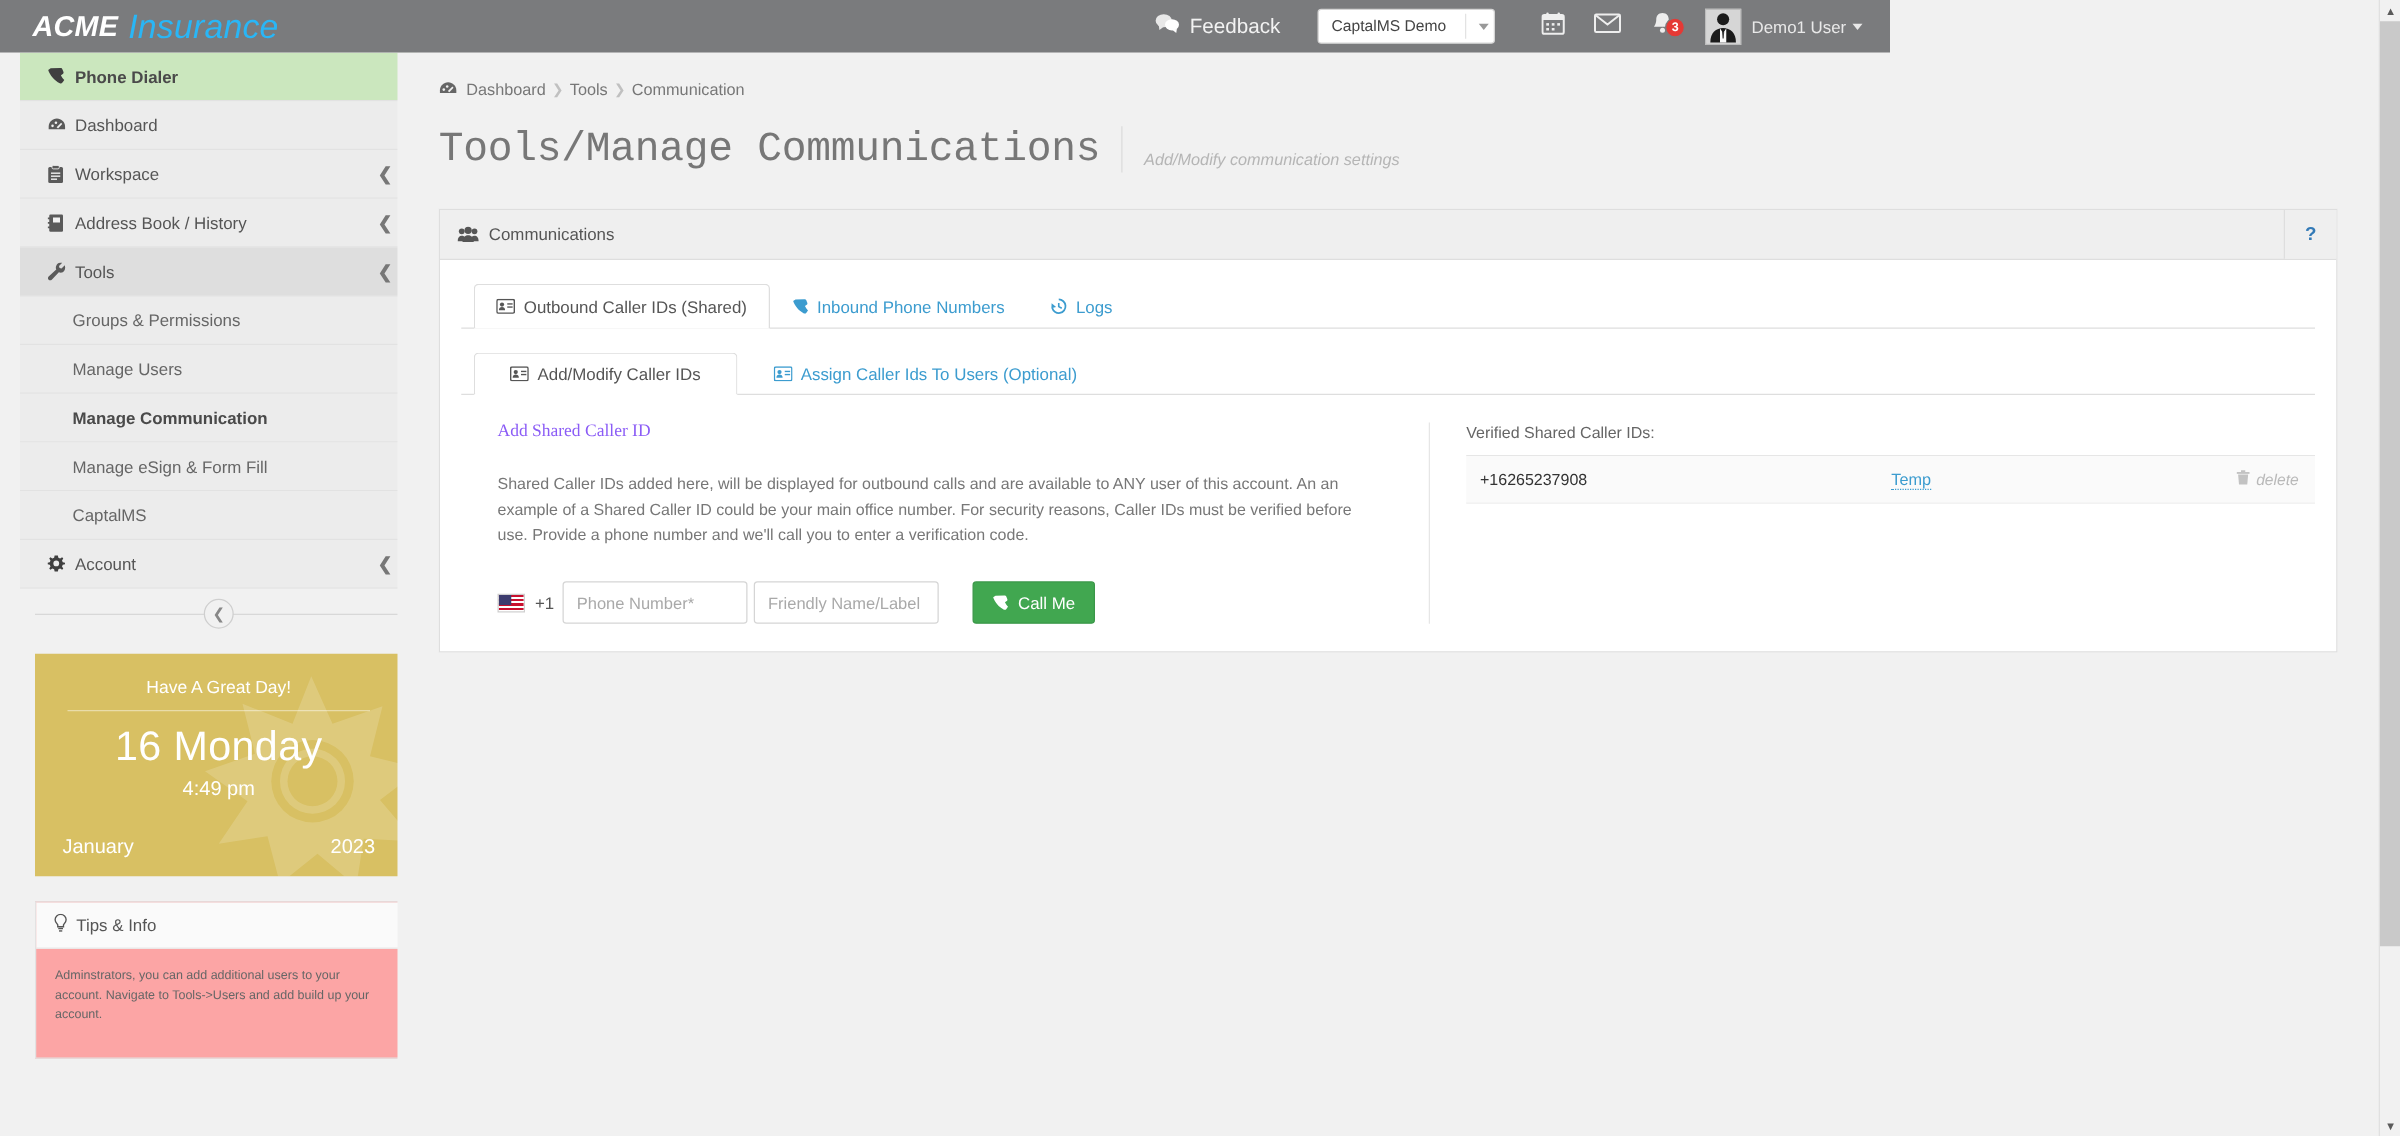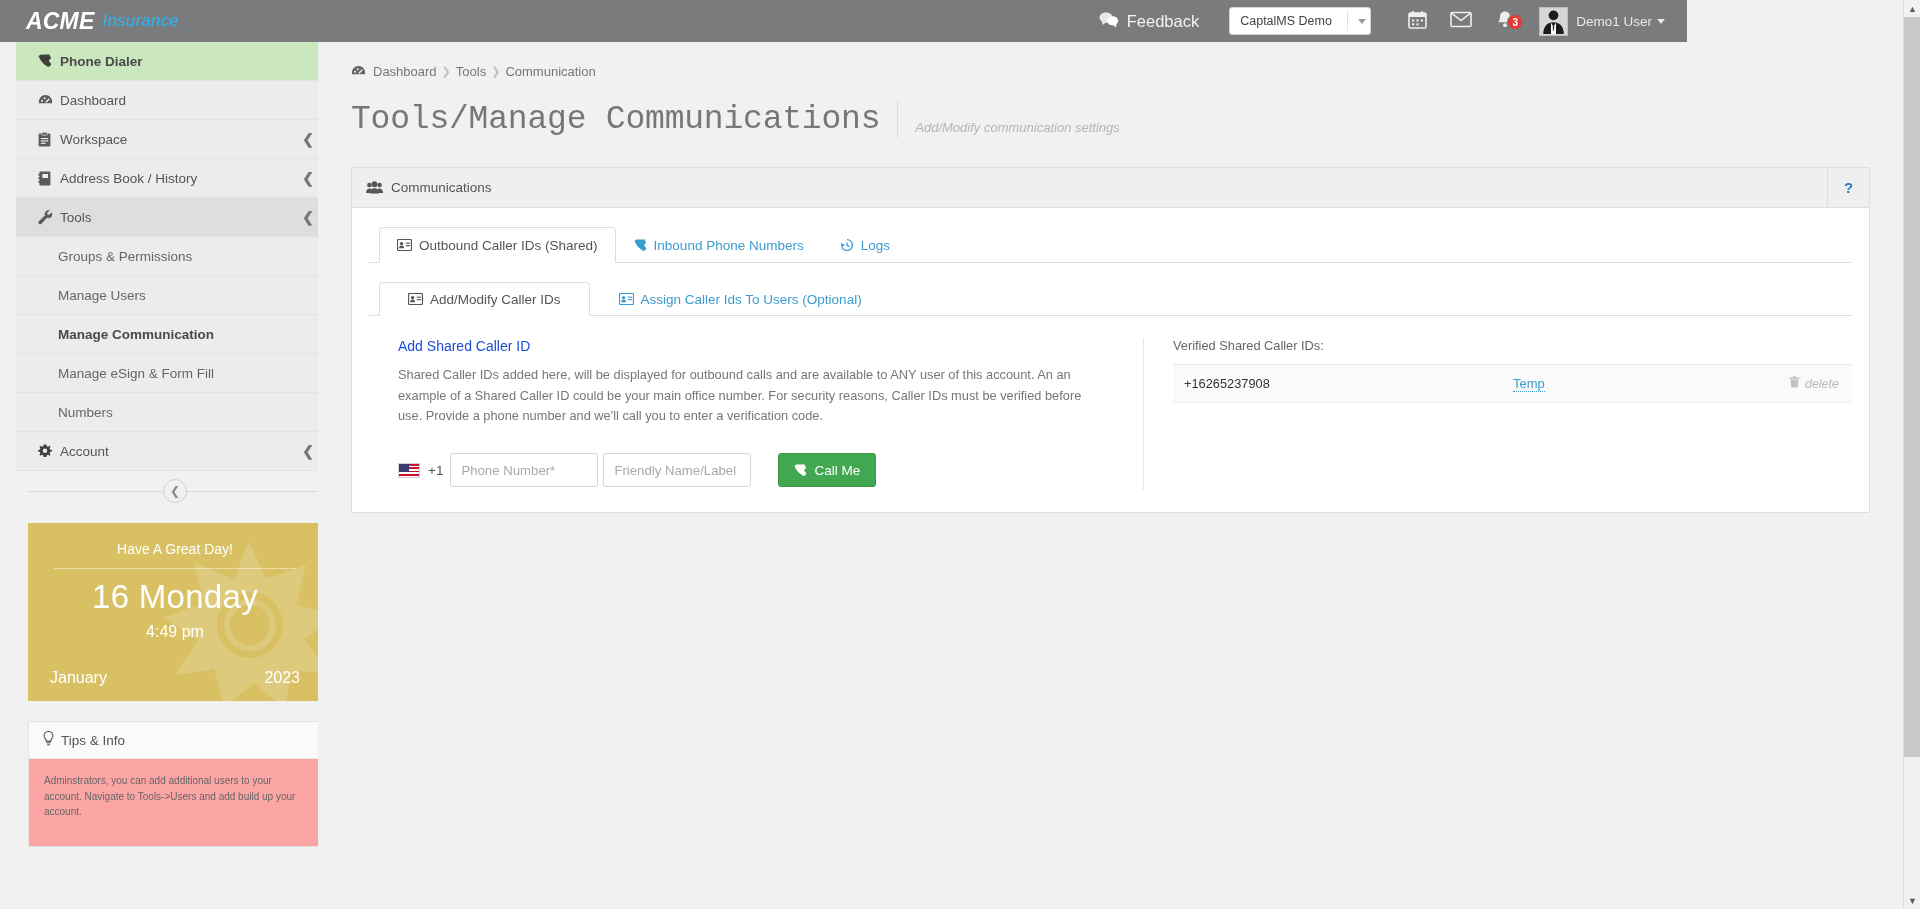--- a/index.html
+++ b/index.html
@@ -6,35 +6,35 @@
   html, body {
     margin: 0; padding: 0;
     width: 1920px; height: 909px;
     overflow: hidden;
     font-family: "Liberation Sans", sans-serif;
     background: #f1f1f1;
     color: #555;
   }
   
   .topbar {
-    position: absolute; top: 0; left: 0; width: 1687px; height: 42px;
+    position: absolute; top: 0; left: 0; width: 1512px; height: 42px;
     background: #7a7b7d;
     display: flex; align-items: center;
     z-index: 20;
   }
   .brand {
     width: 318px; height: 42px; display: flex; align-items: center;
     padding-left: 26px; flex: 0 0 318px;
   }
   .brand-acme {
     font-size: 23px; font-weight: bold; font-style: italic; color: #ffffff;
     letter-spacing: .2px;
   }
   .brand-ins {
-    font-size: 17px; font-style: italic; color: #29b6f6; margin-left: 8px;
+    font-size: 27px; font-style: italic; color: #29b6f6; margin-left: 8px;
     letter-spacing: .2px;
   }
   .topbar-right {
     margin-left: auto; display: flex; align-items: center; height: 42px;
     padding-right: 22px; gap: 0px;
   }
   .feedback {
     display: flex; align-items: center; color: #f2f2f2; font-size: 16.5px;
     margin-right: 30px; cursor: pointer;
   }
@@ -225,21 +225,21 @@
   }
   .tab2 .t-ico { margin-right: 7px; display: flex; }
   .tab2.sel {
     background: #fff; border-color: #dedede; border-bottom-color: #fff;
     color: #555;
   }
   .content-cols { display: flex; padding-top: 22px; }
   .col-left { width: 775px; padding-left: 29px; padding-right: 20px;
     border-right: 1px solid #e6e6e6; min-height: 152px; }
   .col-right { flex: 1; padding-left: 29px; }
-  .sec-title { font-size: 14px; color: #1d4ed8; margin-bottom: 11px; }
+  .sec-title { font-size: 14px; color: #8b5cf6; margin-bottom: 23px; font-family: Liberation Serif, serif; }
   .sec-desc { font-size: 12.8px; color: #777; line-height: 1.62; max-width: 700px; }
   .inputrow { display: flex; align-items: center; margin-top: 26px; }
   .flagbox {
     width: 22px; height: 15px; display: inline-block; position: relative;
     overflow: hidden; border: 1px solid #cfcfcf;
   }
   .flag-stripes { position: absolute; inset: 0; background:
     repeating-linear-gradient(to bottom, #c8102e 0, #c8102e 1.7px, #ffffff 1.7px, #ffffff 3.4px); }
   .flag-canton { position: absolute; left: 0; top: 0; width: 10px; height: 8px; background: #3c3b6e; }
   .cc { font-size: 13.5px; color: #555; margin: 0 7px 0 8px; }
@@ -430,21 +430,21 @@
   <div class="nav-sub">
     <span>Manage Users</span>
   </div>
   <div class="nav-sub current">
     <span>Manage Communication</span>
   </div>
   <div class="nav-sub">
     <span>Manage eSign &amp; Form Fill</span>
   </div>
   <div class="nav-sub">
-    <span>Numbers</span>
+    <span>CaptalMS</span>
   </div>
 
   <div class="nav-item">
     <span class="ni-icon">
       <svg width="14" height="14" viewBox="0 0 14 14">
           <path d="M7 0.4 L8.3 0.4 L8.7 2.2 L10.1 2.8 L11.7 1.8 L12.6 2.7 L11.6 4.3 L12.2 5.7 L14 6.1 L14 7.4 L12.2 7.8 L11.6 9.2 L12.6 10.8 L11.7 11.7 L10.1 10.7 L8.7 11.3 L8.3 13.1 L7 13.1 L5.7 13.1 L5.3 11.3 L3.9 10.7 L2.3 11.7 L1.4 10.8 L2.4 9.2 L1.8 7.8 L0 7.4 L0 6.1 L1.8 5.7 L2.4 4.3 L1.4 2.7 L2.3 1.8 L3.9 2.8 L5.3 2.2 L5.7 0.4 Z" fill="#3f3f3f"></path>
           <circle cx="7" cy="6.75" r="2.3" fill="#ececec"></circle>
         </svg>
     </span>
     <span>Account</span>

